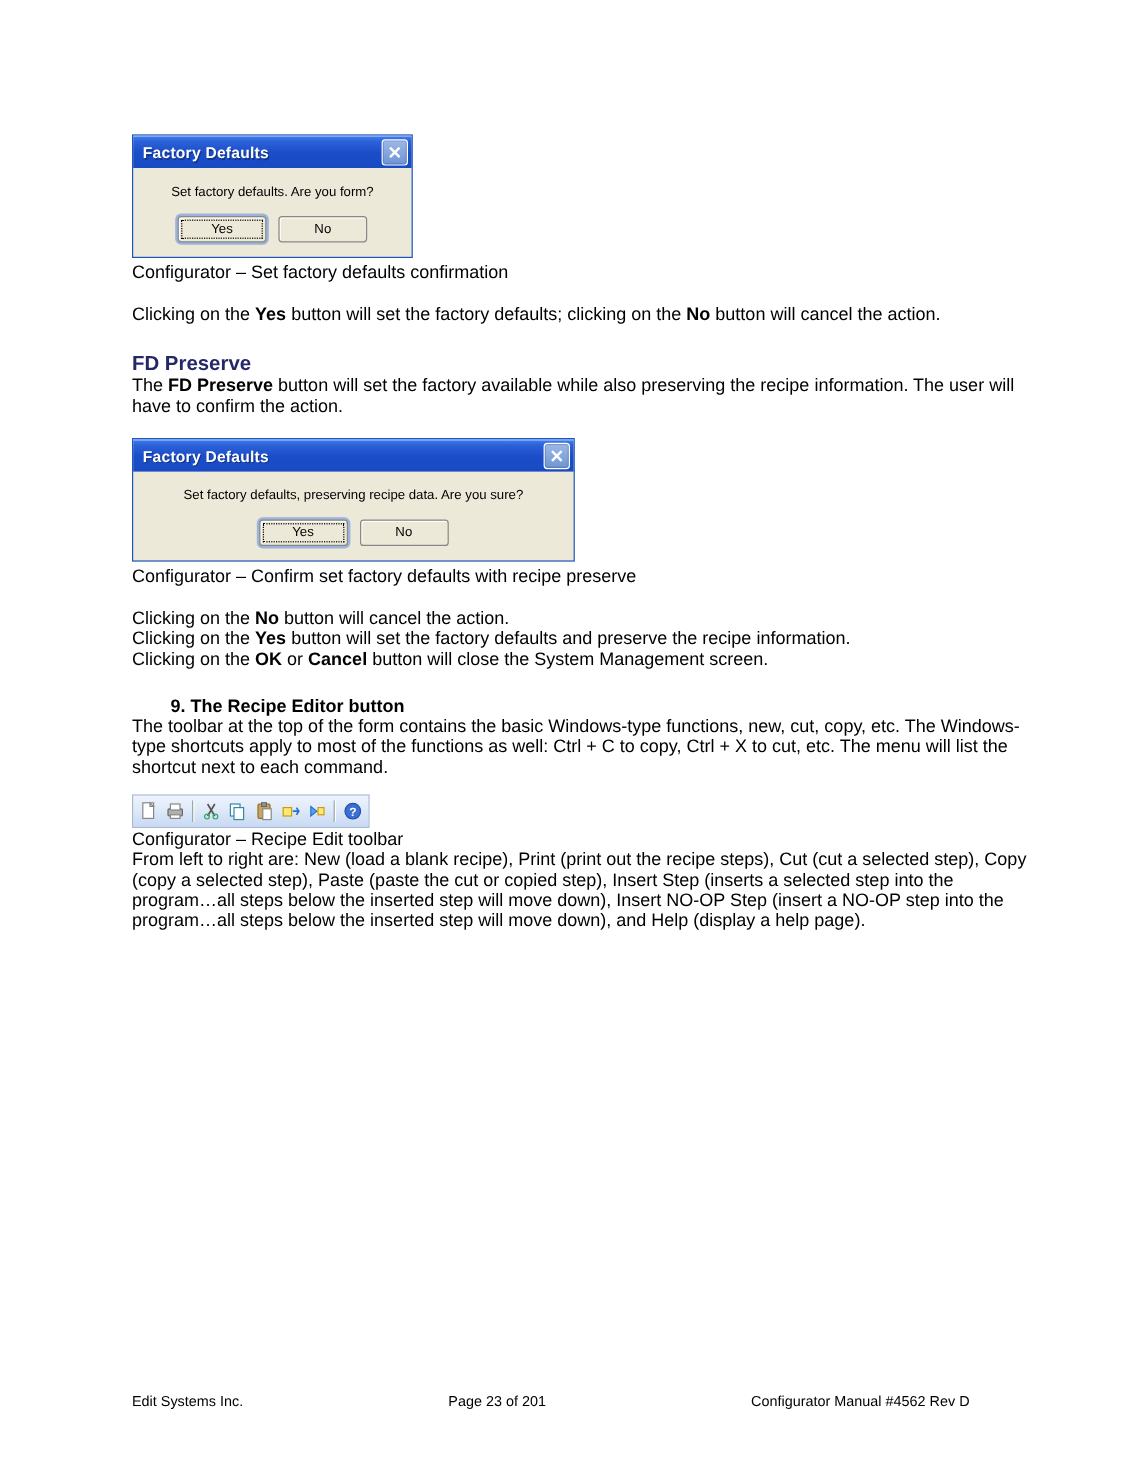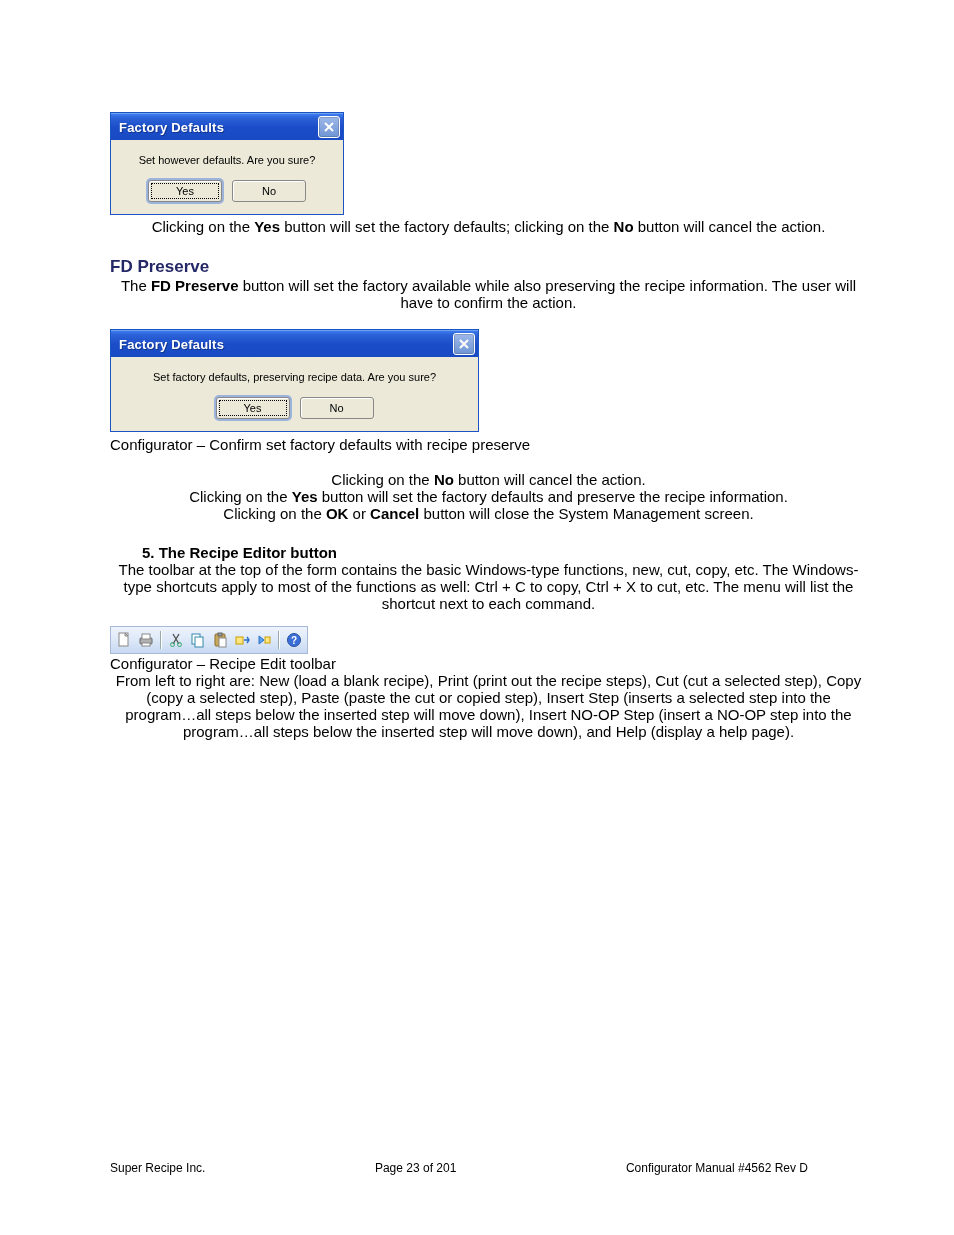--- a/index.html
+++ b/index.html
@@ -82,21 +82,21 @@
     outline: 1px dotted #000;
     outline-offset: -4px;
     box-shadow: 0 0 0 2px #9cb3dc, inset 1px 1px 0 #fff;
   }
   .underline-first::first-letter { text-decoration: underline; }
   .caption {
     font-size: 15px;
     margin-top: 1px;
     margin-bottom: 18px;
   }
-  .para { margin: 0 0 0; text-align: center; }
+  .para { margin: 0 0 0; }
   .h3 {
     font-family: Verdana, Geneva, sans-serif;
     font-size: 17px;
     font-weight: bold;
     color: #252867;
     margin: 22px 0 0 0;
   }
   .bold { font-weight: bold; }
   .italic { }
   .section5-heading {
@@ -148,27 +148,28 @@
   <div class="dialog small">
     <div class="titlebar">
       <span class="titlebar-title">Factory Defaults</span>
       <span class="close-btn">
         <svg viewBox="0 0 10 10">
             <path d="M1 1 L9 9 M9 1 L1 9" stroke="#fff" stroke-width="2" fill="none"></path>
           </svg>
       </span>
     </div>
     <div class="dialog-body">
-      <div class="dialog-msg">Set however defaults.  Are you sure?</div>
+      <div class="dialog-msg">Set factory defaults.  Are you form?</div>
       <div class="btn-row">
         <button class="xp-btn default underline-first">Yes</button>
         <button class="xp-btn underline-first">No</button>
       </div>
     </div>
   </div>
+  <div class="caption">Configurator – Set factory defaults confirmation</div>
 
   <div class="para">
     <span>Clicking on the </span><span class="bold">Yes</span><span> button will set the factory defaults; clicking on the </span><span class="bold">No</span><span> button will cancel the action.</span>
   </div>
 
   <div class="h3">FD Preserve</div>
   <div class="para">
     <span>The </span><span class="bold">FD Preserve</span><span> button will set the factory available while also preserving the recipe information.  The user will have to confirm the action.</span>
   </div>
 
@@ -197,21 +198,21 @@
   <div class="para">
     <span>Clicking on the </span><span class="bold">No</span><span> button will cancel the action.</span>
   </div>
   <div class="para">
     <span>Clicking on the </span><span class="bold">Yes</span><span> button will set the factory defaults and preserve the recipe information.</span>
   </div>
   <div class="para">
     <span>Clicking on the </span><span class="bold">OK</span><span> or </span><span class="bold">Cancel</span><span> button will close the </span><span class="italic">System Management</span><span> screen.</span>
   </div>
 
-  <div class="section5-heading">5.  The Recipe Editor button</div>
+  <div class="section5-heading">9.  The Recipe Editor button</div>
   <div class="para">The toolbar at the top of the form contains the basic Windows-type functions, new, cut, copy, etc. The Windows-type shortcuts apply to most of the functions as well: Ctrl + C to copy, Ctrl + X to cut, etc.  The menu will list the shortcut next to each command.</div>
 
   
   <div>
     <div class="toolbar">
       <span class="tb-btn">
         <svg viewBox="0 0 16 16">
             <rect x="3" y="1" width="9" height="13" fill="#fff" stroke="#888"></rect>
             <path d="M9 1 L12 4 L9 4 Z" fill="#dcdccf" stroke="#888"></path>
           </svg>
@@ -263,17 +264,17 @@
             <text x="8" y="12" text-anchor="middle" font-size="10" font-weight="bold" fill="#fff" font-family="Arial">?</text>
           </svg>
       </span>
     </div>
   </div>
   <div class="caption" style="margin-bottom:0">Configurator – Recipe Edit toolbar</div>
 
   <div class="para">From left to right are: New (load a blank recipe), Print (print out the recipe steps), Cut (cut a selected step), Copy (copy a selected step), Paste (paste the cut or copied step), Insert Step (inserts a selected step into the program…all steps below the inserted step will move down), Insert NO-OP Step (insert a NO-OP step into the program…all steps below the inserted step will move down), and Help (display a help page).</div>
 
   <div class="footer">
-    <span>Super Recipe Inc.</span>
+    <span>Edit Systems Inc.</span>
     <span>Page 23 of 201</span>
     <span>Configurator Manual #4562 Rev D</span>
   </div>
 </div>
 
 </body></html>

